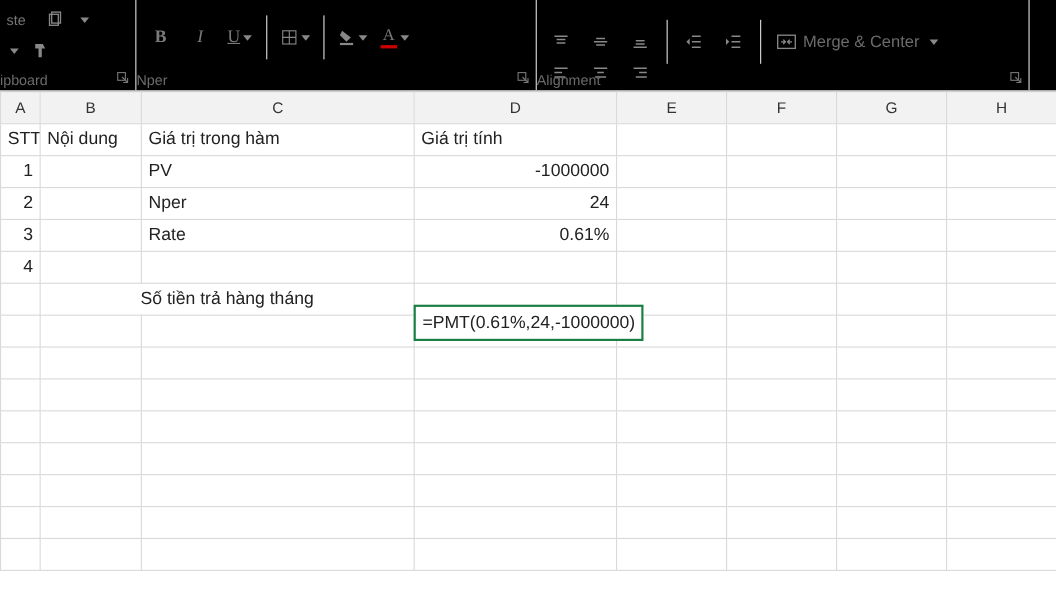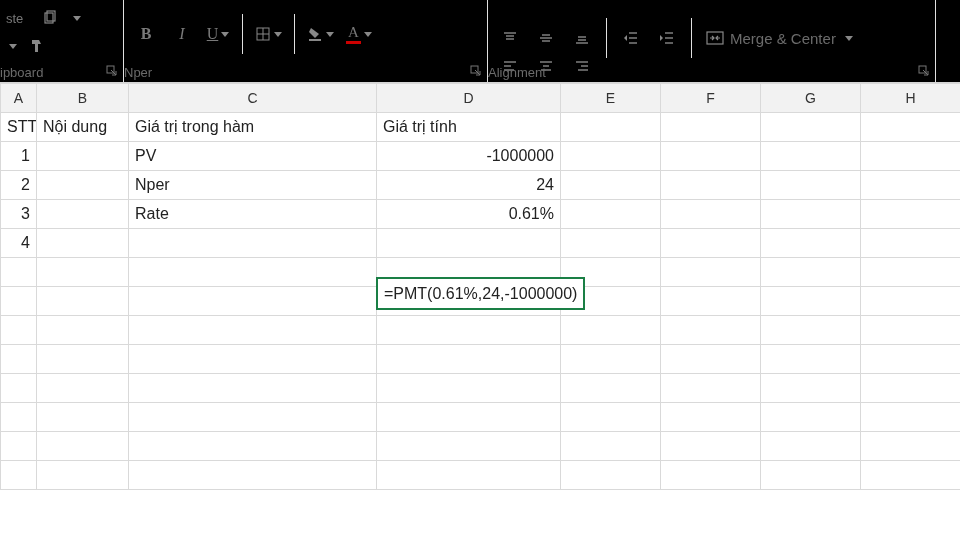--- a/index.html
+++ b/index.html
@@ -260,20 +260,29 @@
     <tr>
       <td class="right">4</td>
       <td></td>
             <td></td>
             <td></td>
       <td></td>
             <td></td>
             <td></td>
             <td></td>
     </tr>
+    <tr>
+      <td></td>
+      <td colspan="2" class="center">Số tiền trả hàng tháng</td>
+      <td></td>
+      <td></td>
+            <td></td>
+            <td></td>
+            <td></td>
+    </tr>
 
     <tr>
             <td></td>
             <td></td>
             <td></td>
             <td></td>
             <td></td>
             <td></td>
             <td></td>
             <td></td>

